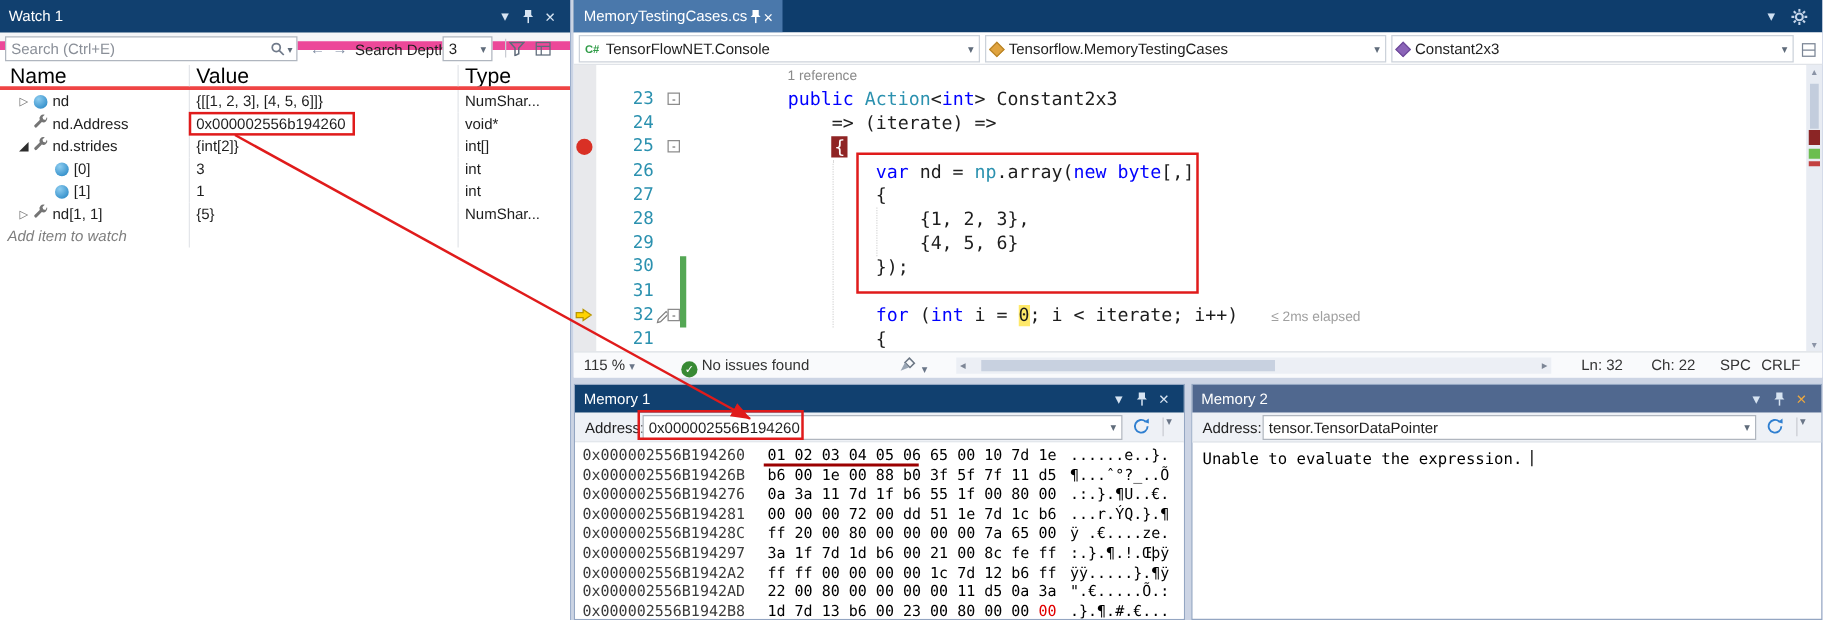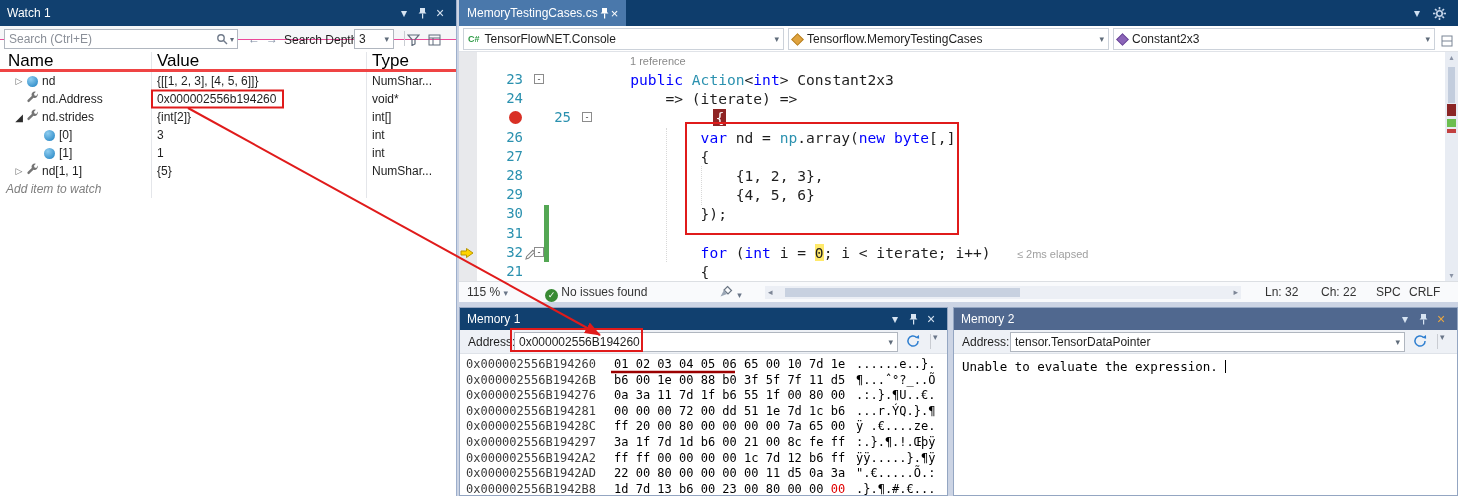--- a/index.html
+++ b/index.html
@@ -9,21 +9,21 @@
 .panel{position:absolute;background:#fff}
 .ptitle{position:absolute;left:0;right:0;top:0;background:#11406f;color:#fff;font-size:12px;display:flex;align-items:center;padding:4px 7px;z-index:2}
 .ptitle .sp{flex:1}
 .ticon{width:18px;height:100%;display:flex;align-items:center;justify-content:center;color:#d7e4f2;font-size:12px}
 .tclose{font-size:14px}
 .combo{position:absolute;background:#fff;border:1px solid #b0b6bf;display:flex;align-items:center;font-size:12px;padding:0 4px;overflow:hidden;white-space:nowrap}
 .combo .arr{margin-left:auto;color:#5f6b7a;font-size:9px;padding-left:5px}
 .vsep{display:inline-block;width:1px;height:15px;background:#c9ccd2;margin:0 4px;vertical-align:middle}
 
 #watch{left:0;top:0;width:457px;height:496px;border-right:1px solid #9dafcc}
-.w-search{position:absolute;left:0;right:0;top:26px;height:14px;background:#f5f6f8;border-bottom:1px solid #ec4899}
+.w-search{position:absolute;left:0;right:0;top:26px;height:14px;background:#f5f6f8;border-bottom:7px solid #ec4899}
 .srch{position:absolute;left:4px;top:3px;width:234px;height:20px;background:#fff;border:1px solid #b0b6bf}
 .srch-input{position:absolute;left:4px;top:1px;width:190px;height:16px;border:none;outline:none;font:12px "Liberation Sans",sans-serif;color:#333;background:transparent}
 .srch-input::placeholder{color:#8a8f98}
 .mag{position:absolute;right:3px;top:3px;display:flex;align-items:center;gap:2px}
 .mini-arr{font-size:8px;color:#5f6b7a}
 .nav-arr{position:absolute;top:6px;font-size:12px;color:#7d8aa0}
 .depth-lbl{position:absolute;left:284px;top:7px;font-size:12px;color:#1e1e1e}
 .depth-combo{left:354px;top:3px;width:40px;height:20px}
 .tool-ico{position:absolute;top:6px}
 .w-header{position:absolute;left:0;right:0;top:52px;height:20px;display:flex;font-size:17px;color:#000000;border-bottom:3px solid #ef4444;background:#fff}
@@ -292,21 +292,21 @@
             <span class="glyph"></span>
             <span class="lnum">23</span>
             <span class="fold">-</span>
             <span class="ltext"><span class="sg-pl">        </span><span class="sg-kw">public</span><span class="sg-pl"> </span><span class="sg-ty">Action</span><span class="sg-pl">&lt;</span><span class="sg-kw">int</span><span class="sg-pl">&gt; Constant2x3</span></span>
           </div>
           <div class="code-line" style="top: 37.2px;">
             <span class="glyph"></span>
             <span class="lnum">24</span>
             <span class="ltext"><span class="sg-pl">            =&gt; (iterate) =&gt;</span></span>
           </div>
-          <div class="code-line" style="top: 56.4px; margin-left: 48px;">
+          <div class="code-line" style="top: 56.4px;">
             <span class="glyph"><span class="bp-dot"></span></span>
             <span class="lnum">25</span>
             <span class="fold">-</span>
             <span class="ltext"><span class="sg-pl">            </span><span class="sg-bpx">{</span></span>
           </div>
           <div class="code-line" style="top: 75.6px;">
             <span class="glyph"></span>
             <span class="lnum">26</span>
             <span class="ltext"><span class="sg-pl">                </span><span class="sg-kw">var</span><span class="sg-pl"> nd = </span><span class="sg-ty">np</span><span class="sg-pl">.array(</span><span class="sg-kw">new</span><span class="sg-pl"> </span><span class="sg-kw">byte</span><span class="sg-pl">[,]</span></span>
           </div>

